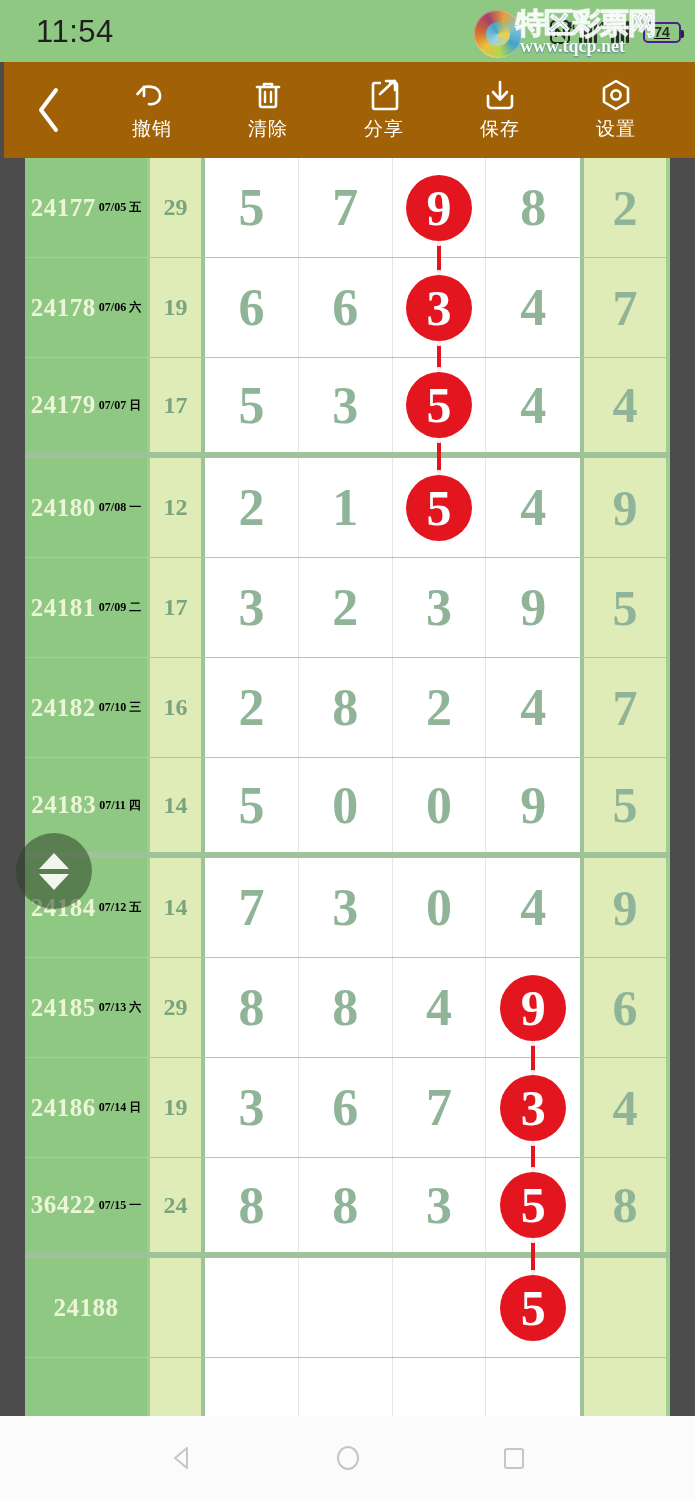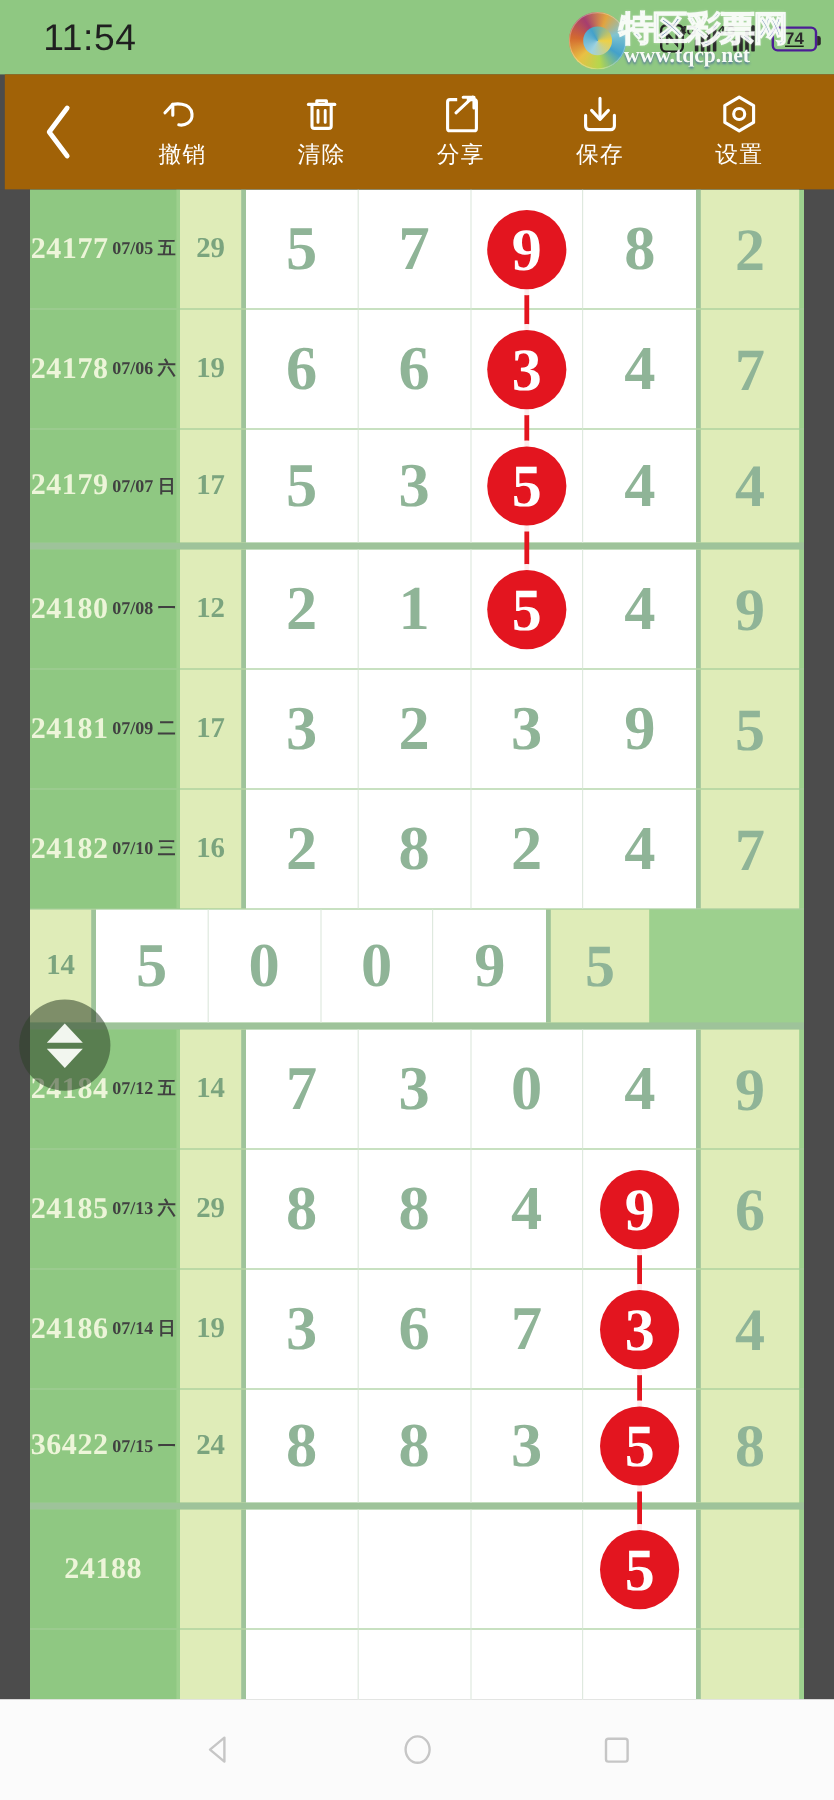--- a/index.html
+++ b/index.html
@@ -106,21 +106,21 @@
     width:125px; background:#8fc882;
     display:flex;flex-direction:row;align-items:center;justify-content:center;
     gap:3px; border-right:3px solid #9dd08e;
   }
   .c-issue .iss{
     font-family:"Liberation Serif","DejaVu Serif",serif;
     font-size:25px; color:#edf5d9; font-weight:bold; letter-spacing:.5px;
   }
   .c-issue .dt{
     font-family:"Liberation Serif","DejaVu Serif",serif;
-    font-size:15px; color:#404040; font-weight:bold;
+    font-size:12px; color:#000000; font-weight:bold;
   }
   .row .c-sum{
     width:55px; background:#dfecb8;
     display:flex;align-items:center;justify-content:center;
     border-right:4px solid #9ec39a;
     font-family:Liberation Serif, serif;
     font-size:24px; font-weight:bold; color:#7ba47e;
   }
   .balls{ display:flex; width:375px; background:#fff; }
   .cellnum{
@@ -353,20 +353,24 @@
         <div class="c-sum">16</div>
         <div class="balls">
           <div class="cellnum">2</div>
           <div class="cellnum">8</div>
           <div class="cellnum">2</div>
           <div class="cellnum">4</div>
         </div>
         <div class="c-tail">7</div>
       </div>
       <div class="row group-end">
+        <div class="c-issue">
+          <div class="iss">24183</div>
+          <div class="dt">07/11 四</div>
+        </div>
         <div class="c-sum">14</div>
         <div class="balls">
           <div class="cellnum">5</div>
           <div class="cellnum">0</div>
           <div class="cellnum">0</div>
           <div class="cellnum">9</div>
         </div>
         <div class="c-tail">5</div>
       </div>
       <div class="row">

